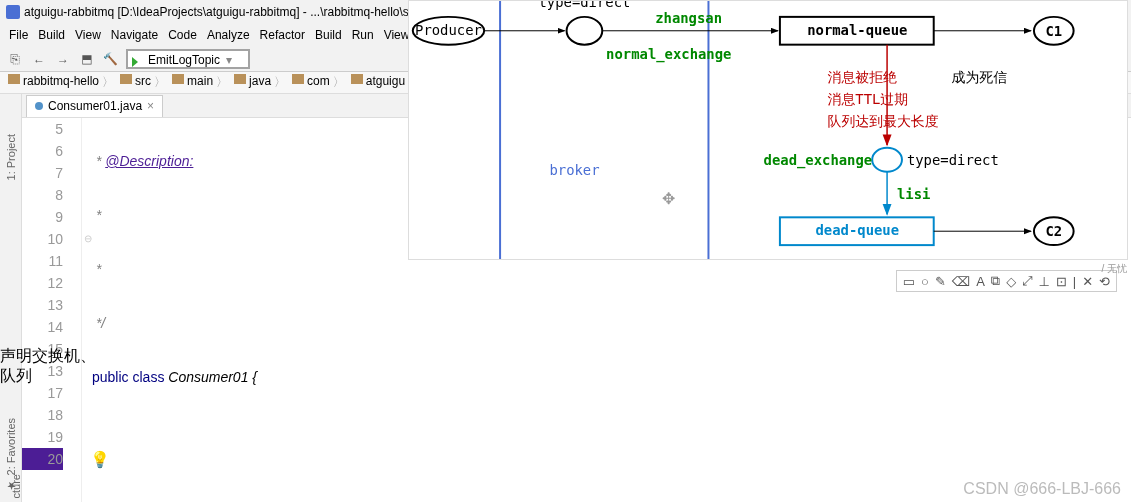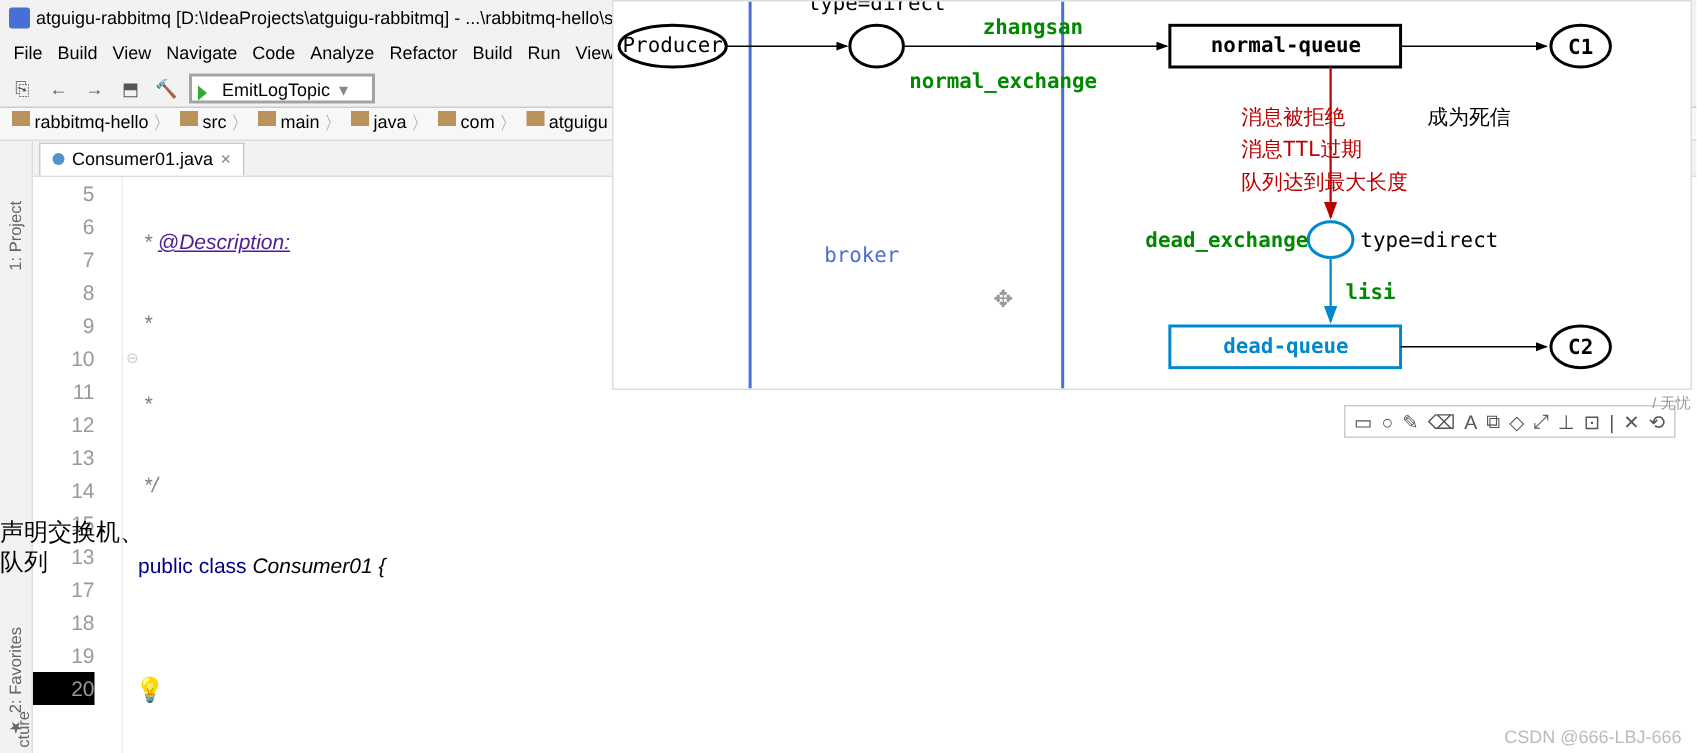--- a/index.html
+++ b/index.html
@@ -27,29 +27,29 @@
 .filetab .x{color:#888;cursor:pointer}
 .code{flex:1;display:flex;font-family:"JetBrains Mono",Consolas,monospace;font-size:14px;position:relative;overflow:hidden}
 .gutter{width:60px;background:#fff;color:#999;text-align:right;padding-right:18px;border-right:1px solid #eee}
 .gutter div,.lines>div{height:22px;line-height:22px}
 .lines{flex:1;white-space:pre}
 .lines>div{padding-left:10px}
 .c-kw{color:#000080;font-weight:normal}
 .c-cls{font-style:italic}
 .c-ann{color:#4c1d95;font-style:italic;text-decoration:underline}
 .c-cmt{color:#808080;font-style:italic}
-.hl-y{background:#000000}
+.hl-y{background:#4c1d95}
 .bulb{position:absolute;left:68px;color:#e8a33d;font-size:16px}
 .diagram{position:absolute;top:0;left:408px;width:720px;height:260px;background:#fff;border:1px solid #ddd;z-index:20}
 .diagram svg{width:100%;height:100%}
 .dlabel{font-family:Consolas,monospace;font-size:14px}
 .red-annot{position:absolute;left:0;top:346px;color:#000000;font-size:16px;font-weight:normal;z-index:30;line-height:20px}
 .floattoolbar{position:absolute;right:14px;top:270px;height:22px;background:#fff;border:1px solid #ccc;display:flex;align-items:center;gap:6px;padding:0 6px;z-index:25;color:#555}
 .floattoolbar span{cursor:pointer;font-size:13px}
-.watermark{position:absolute;right:10px;bottom:4px;color:#bbb;font-size:12px;z-index:40}
+.watermark{position:absolute;right:10px;bottom:4px;color:#bbb;font-size:16px;z-index:40}
 .wm2{position:absolute;right:4px;top:262px;color:#999;font-size:10px;z-index:40}
 .structtab{position:absolute;left:0;bottom:0;width:22px;writing-mode:vertical-lr;transform:rotate(180deg);font-size:11px;color:#666;padding:4px 0}
 .gf{position:absolute;color:#ccc;font-size:10px;left:62px}
 </style>
 </head>
 <body>
 
 <div class="titlebar">
   <div class="ico"></div>
   <span>atguigu-rabbitmq [D:\IdeaProjects\atguigu-rabbitmq] - ...\rabbitmq-hello\src\main\java\com</span>

